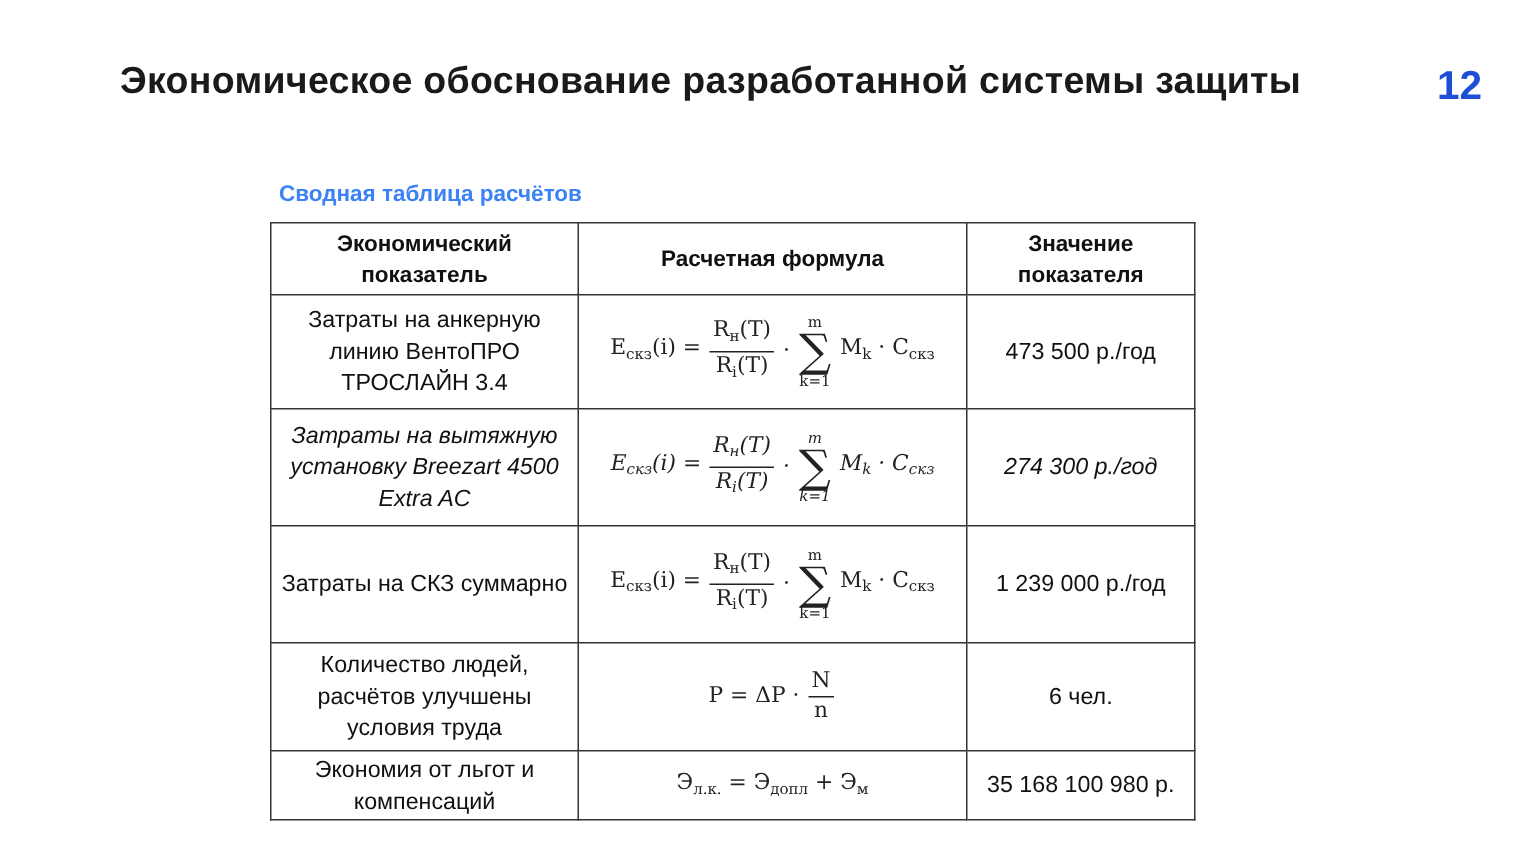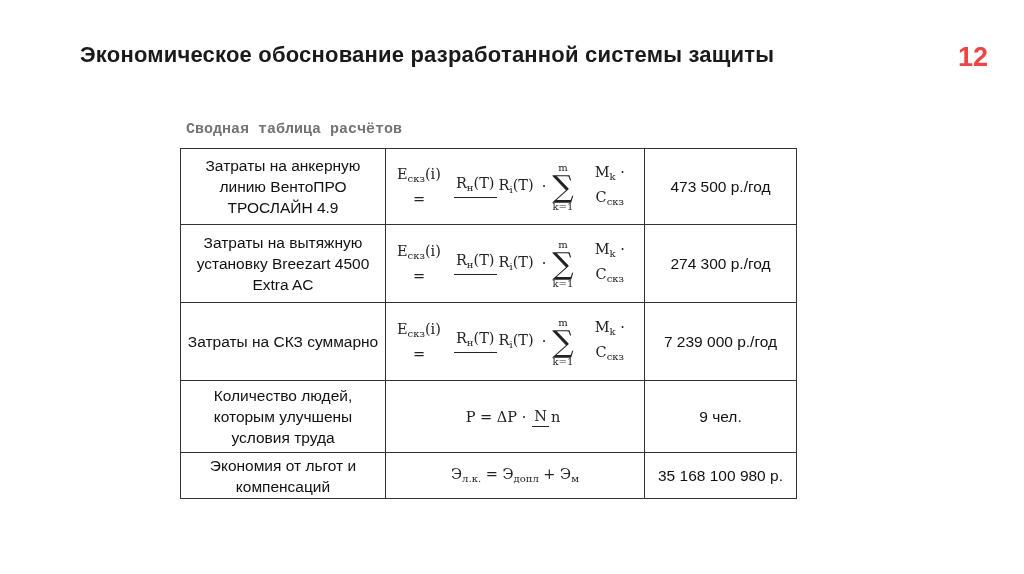--- a/index.html
+++ b/index.html
@@ -1,26 +1,26 @@
 <!DOCTYPE html>
 <html><head>
 <meta charset="utf-8">
 <style>
   html, body { margin: 0; padding: 0; background: #ffffff; }
   body { width: 1024px; height: 574px; position: relative; overflow: hidden; font-family: "Liberation Sans", sans-serif; color: #000; }
-  .title { position: absolute; left: 80px; top: 38px; width: 820px; font-size: 22px; font-weight: bold; line-height: 33px; color: #1a1a1a; letter-spacing: 0.2px; }
-  .page-num { position: absolute; left: 958px; top: 42px; font-size: 27px; font-weight: bold; color: #ef4444; }
-  .subtitle { position: absolute; left: 186px; top: 121px; font-size: 15px; font-weight: bold; color: #737373; font-family: Liberation Mono, monospace; }
+  .title { position: absolute; left: 80px; top: 38px; width: 820px; font-size: 25px; font-weight: bold; line-height: 33px; color: #1a1a1a; letter-spacing: 0.2px; }
+  .page-num { position: absolute; left: 958px; top: 42px; font-size: 27px; font-weight: bold; color: #1d4ed8; }
+  .subtitle { position: absolute; left: 186px; top: 121px; font-size: 15px; font-weight: bold; color: #3b82f6; }
   table.summary { position: absolute; left: 180px; top: 148px; border-collapse: collapse; table-layout: fixed; }
   table.summary td, table.summary th { border: 1.5px solid #333; text-align: center; vertical-align: middle; padding: 0 4px; font-size: 15.5px; line-height: 21px; color: #111; }
   table.summary th { font-weight: bold; font-size: 15px; line-height: 21px; }
   col.c1 { width: 205px; } col.c2 { width: 259px; } col.c3 { width: 152px; }
-  tr.h0 { height: 48px; } tr.h1 { height: 76px; } tr.h2 { height: 78px; } tr.h3 { height: 78px; } tr.h4 { height: 72px; } tr.h5 { height: 46px; }
+  tr.h0 { height: 48px; } tr.h1 { height: 76px; } tr.h2 { height: 78px; font-style: italic; } tr.h3 { height: 78px; } tr.h4 { height: 72px; } tr.h5 { height: 46px; }
   .formula { font-family: "DejaVu Serif", "Liberation Serif", serif; font-size: 14.5px; display: inline-flex; align-items: center; justify-content: center; gap: 4px; color: #222; }
-  .frac { display: inline-flex; align-items: center; vertical-align: middle; margin: 0 2px; }
+  .frac { display: inline-flex; flex-direction: column; align-items: center; vertical-align: middle; margin: 0 2px; }
   .frac .num { border-bottom: 1.2px solid #222; padding: 0 2px 1px; line-height: 17px; }
   .frac .den { padding: 1px 2px 0; line-height: 17px; }
   .sum { display: inline-flex; flex-direction: column; align-items: center; line-height: 12px; margin: 0 2px; }
   .sum .lim { font-size: 10px; line-height: 11px; }
   .sum .sig { font-size: 30px; line-height: 28px; }
   sub { font-size: 10px; vertical-align: -3px; }
 </style>
 </head>
 <body>
 
@@ -28,23 +28,28 @@
 <div class="page-num">12</div>
 <div class="subtitle">Сводная таблица расчётов</div>
 
 <table class="summary">
   <colgroup>
       <col class="c1">
       <col class="c2">
       <col class="c3">
     </colgroup>
   <tbody>
+      <tr class="h0">
+    <th>Экономический показатель</th>
+    <th>Расчетная формула</th>
+    <th>Значение показателя</th>
+  </tr>
 
   <tr class="h1">
-    <td>Затраты на анкерную линию ВентоПРО ТРОСЛАЙН 4.9</td>
+    <td>Затраты на анкерную линию ВентоПРО ТРОСЛАЙН 3.4</td>
     <td>
       <span class="formula">
         <span><span>E</span><sub>скз</sub><span>(i) =</span></span>
         <span class="frac">
               <span class="num"><span>R</span><sub>н</sub><span>(T)</span></span>
               <span class="den"><span>R</span><sub>i</sub><span>(T)</span></span>
             </span>
         <span>·</span>
         <span class="sum">
               <span class="lim">m</span>
@@ -89,35 +94,35 @@
             </span>
         <span>·</span>
         <span class="sum">
               <span class="lim">m</span>
               <span class="sig">∑</span>
               <span class="lim">k=1</span>
             </span>
         <span><span>M</span><sub>k</sub> <span>· C</span><sub>скз</sub></span>
       </span>
     </td>
-    <td>7 239 000 р./год</td>
+    <td>1 239 000 р./год</td>
   </tr>
 
   <tr class="h4">
-    <td>Количество людей, которым улучшены условия труда</td>
+    <td>Количество людей, расчётов улучшены условия труда</td>
     <td>
       <span class="formula">
         <span>P = ΔP ·</span>
         <span class="frac">
               <span class="num">N</span>
               <span class="den">n</span>
             </span>
       </span>
     </td>
-    <td>9 чел.</td>
+    <td>6 чел.</td>
   </tr>
 
   <tr class="h5">
     <td>Экономия от льгот и компенсаций</td>
     <td>
       <span class="formula">
         <span><span>Э</span><sub>л.к.</sub> <span>= Э</span><sub>допл</sub> <span>+ Э</span><sub>м</sub></span>
       </span>
     </td>
     <td>35 168 100 980 р.</td>

